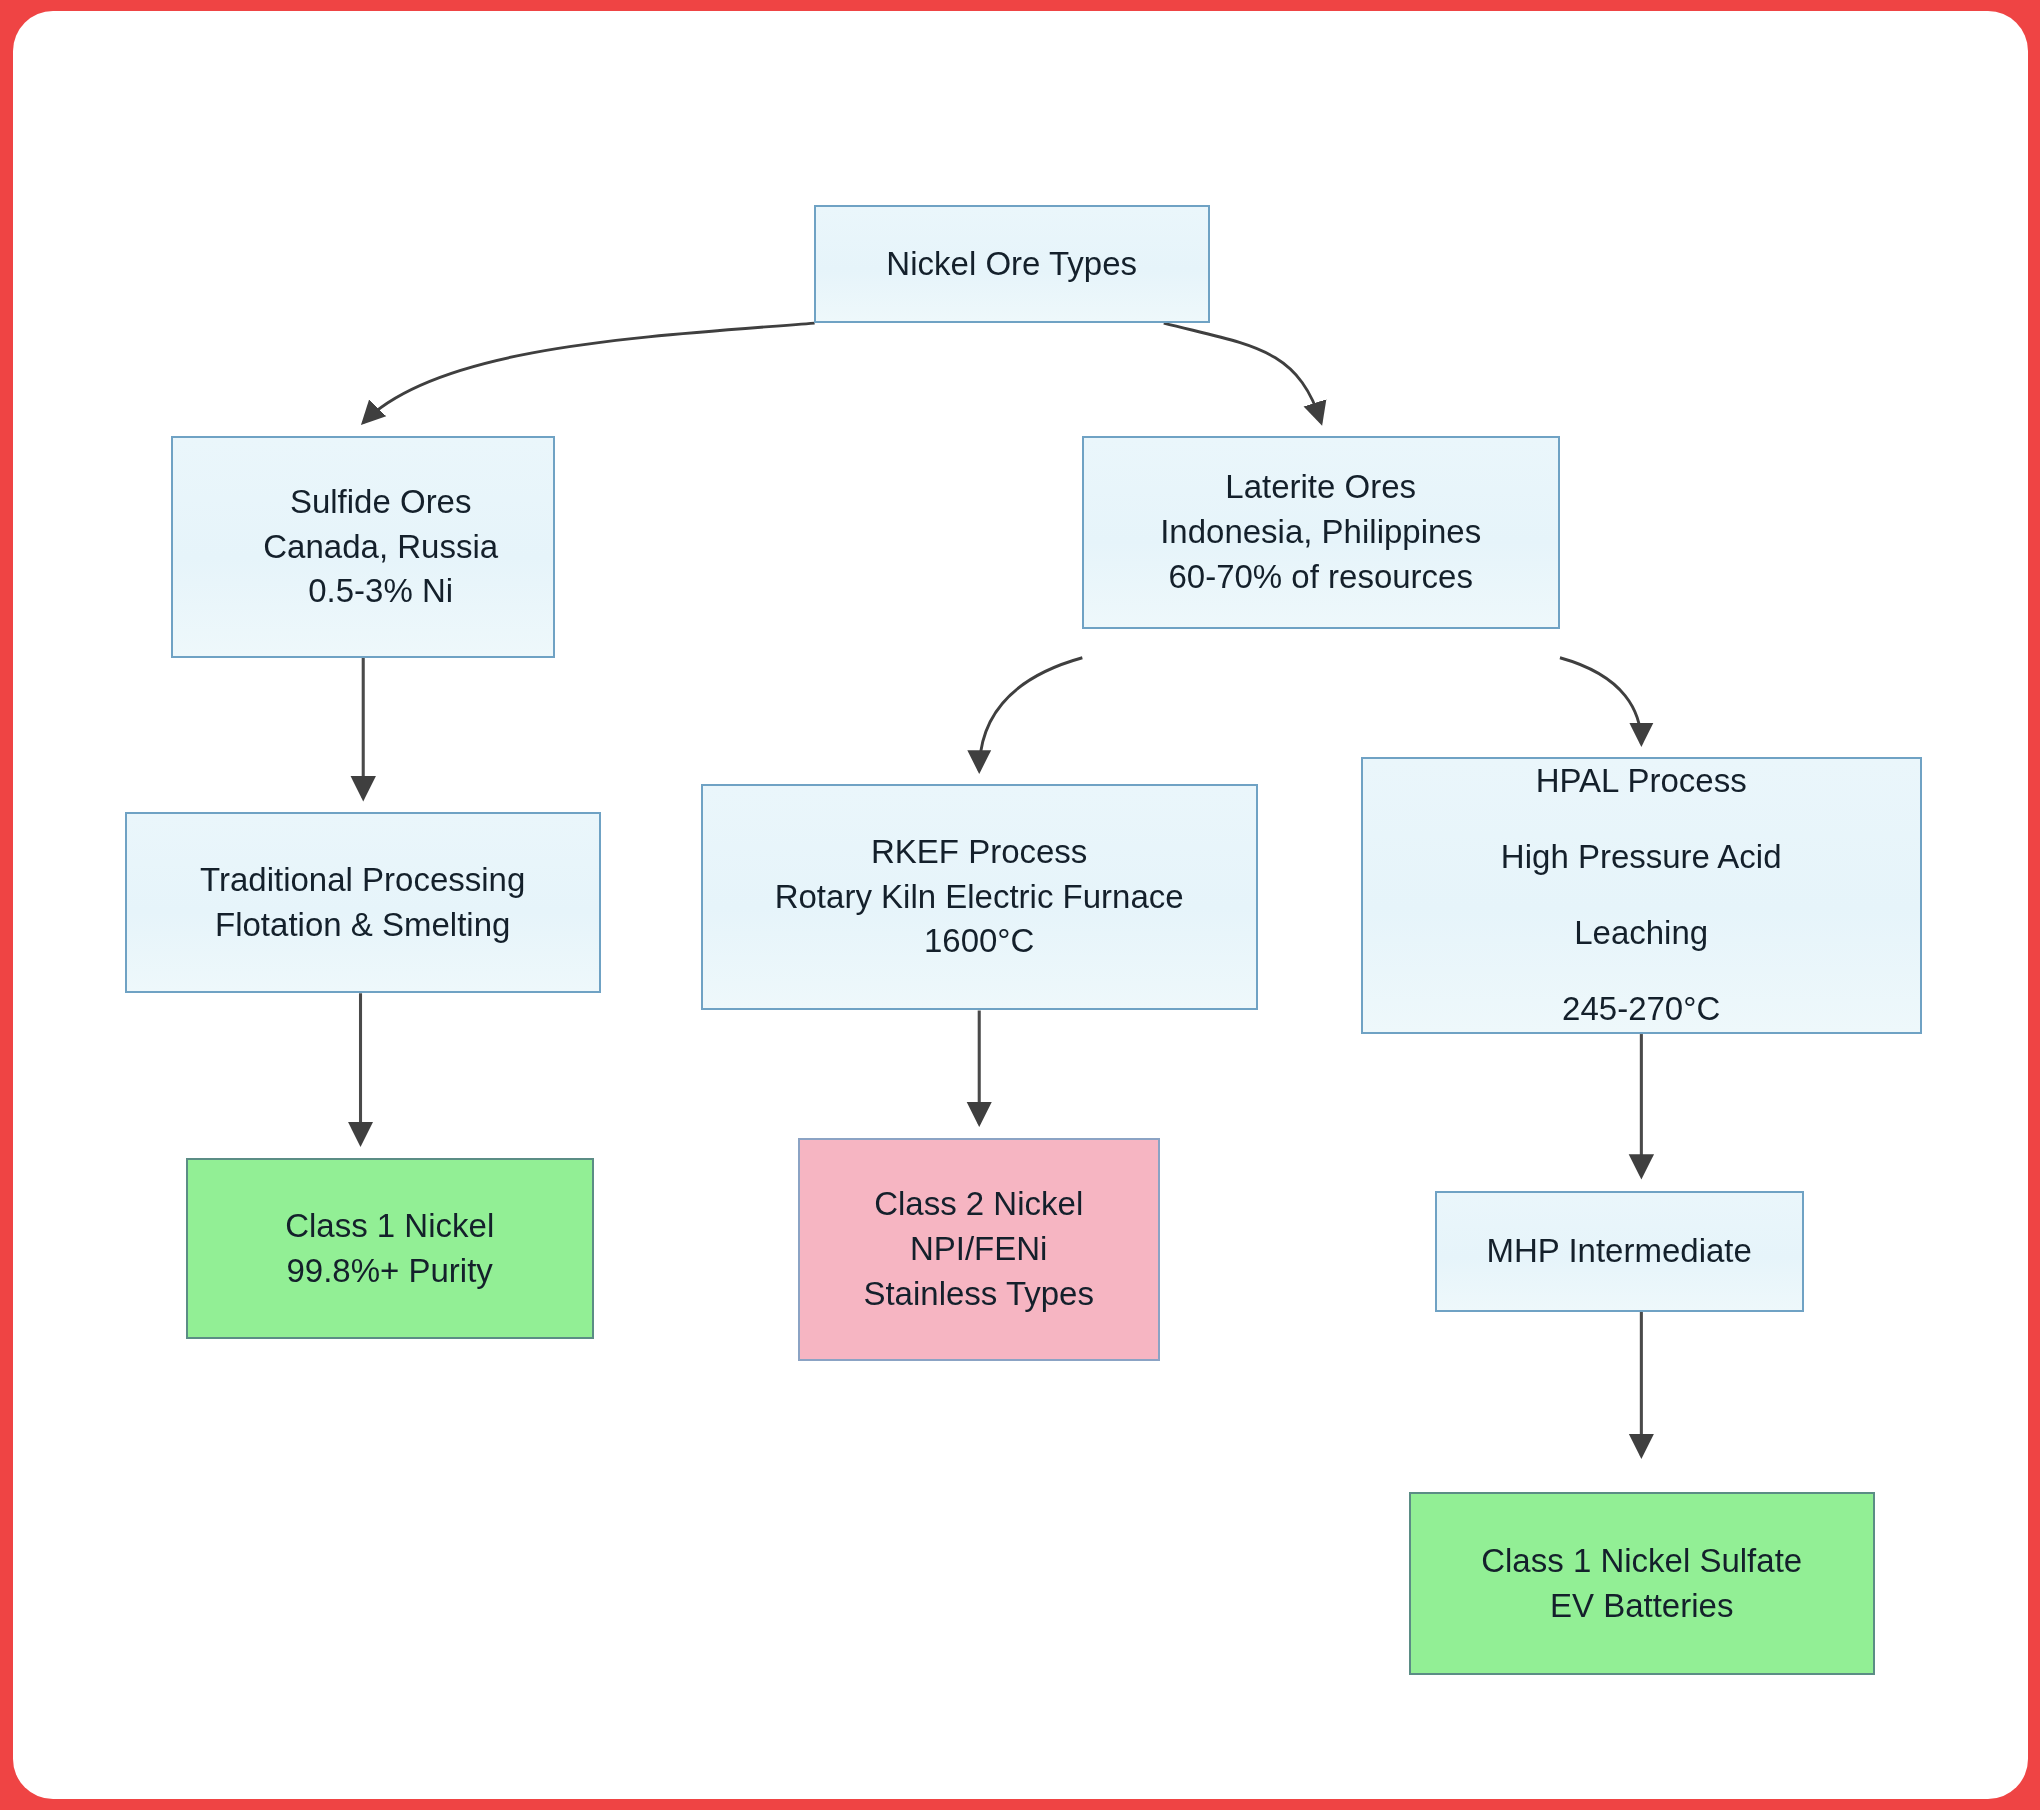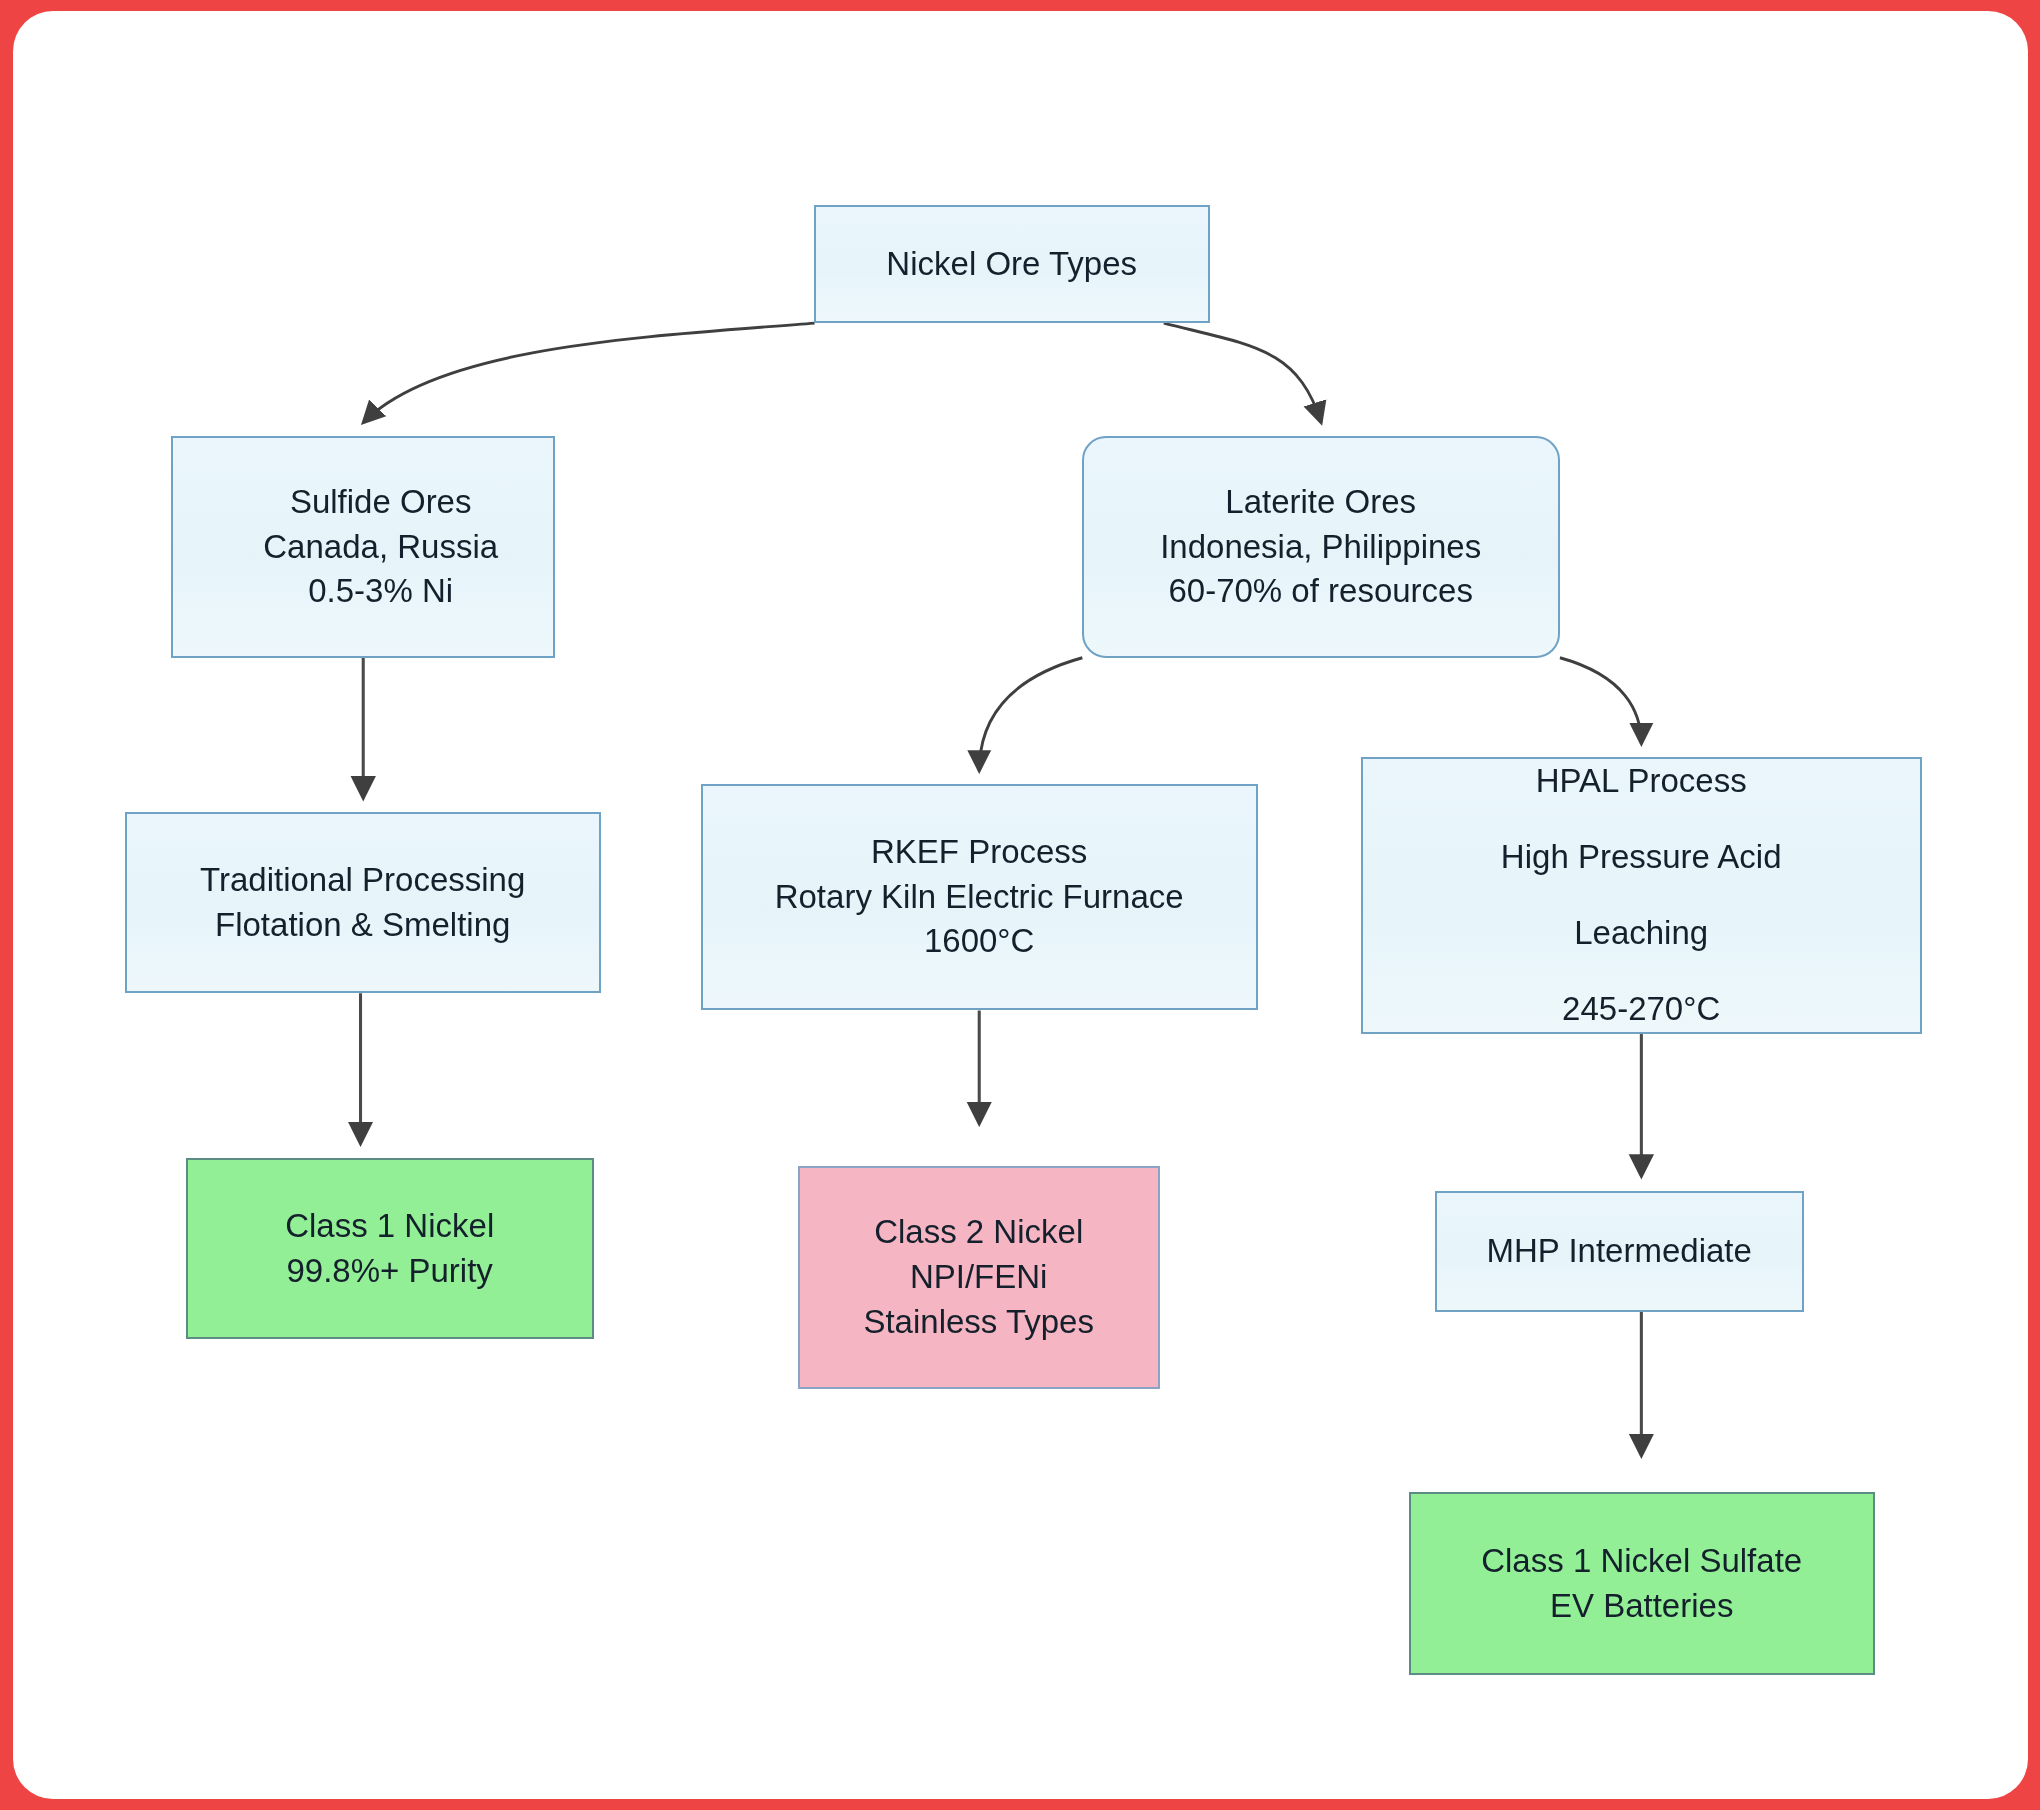--- a/index.html
+++ b/index.html
@@ -103,21 +103,21 @@
     <div class="node n-blue" style="left:801px; top:194px; width:396px; height:118px;">
       <span class="line">Nickel Ore Types</span>
     </div>
 
     <div class="node n-blue" style="left:158px; top:425px; width:384px; height:222px;padding-left:36px;">
       <span class="line">Sulfide Ores</span>
       <span class="line">Canada, Russia</span>
       <span class="line">0.5-3% Ni</span>
     </div>
 
-    <div class="node n-blue" style="left:1069px; top:425px; width:478px; height:222px;border-radius:24px;">
+    <div class="node n-blue" style="left:1069px; top:425px; width:478px; height:193px;">
       <span class="line">Laterite Ores</span>
       <span class="line">Indonesia, Philippines</span>
       <span class="line">60-70% of resources</span>
     </div>
 
     <div class="node n-blue" style="left:112px; top:801px; width:476px; height:181px;justify-content:center;">
       <span class="line">Traditional Processing</span>
       <span class="line">Flotation &amp; Smelting</span>
     </div>
 
@@ -132,21 +132,21 @@
       <span class="line">High Pressure Acid</span>
       <span class="line">Leaching</span>
       <span class="line">245-270°C</span>
     </div>
 
     <div class="node n-green" style="left:173px; top:1147px; width:408px; height:181px;">
       <span class="line">Class 1 Nickel</span>
       <span class="line">99.8%+ Purity</span>
     </div>
 
-    <div class="node n-pink" style="left:785px; top:1127px; width:362px; height:223px;margin-top:28px;">
+    <div class="node n-pink" style="left:785px; top:1127px; width:362px; height:223px;">
       <span class="line">Class 2 Nickel</span>
       <span class="line">NPI/FENi</span>
       <span class="line">Stainless Types</span>
     </div>
 
     <div class="node n-blue" style="left:1422px; top:1180px; width:369px; height:121px;">
       <span class="line">MHP Intermediate</span>
     </div>
 
     <div class="node n-green" style="left:1396px; top:1459px; width:466px; height:183px;margin-top:22px;">

